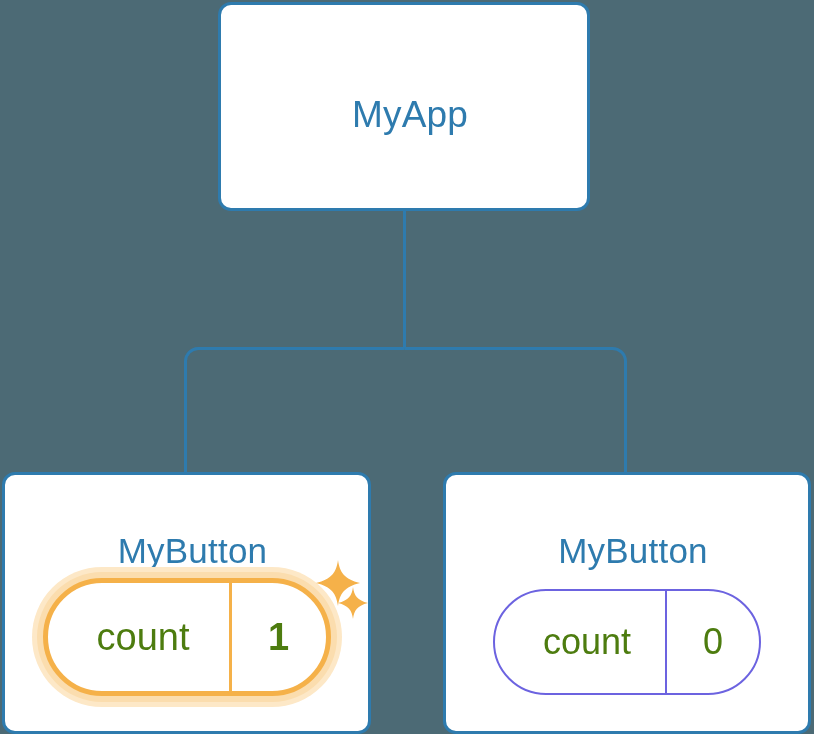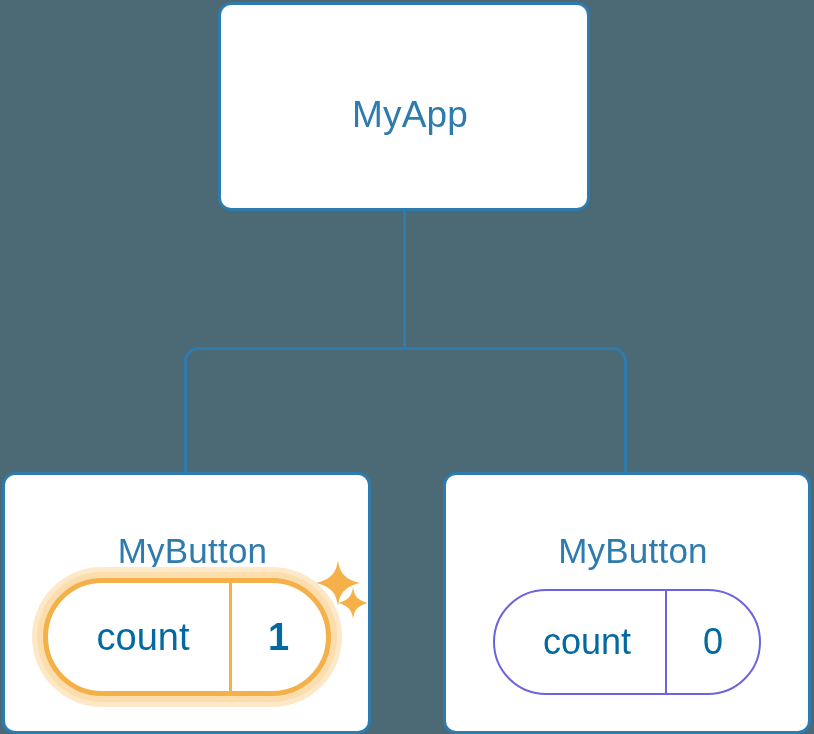--- a/index.html
+++ b/index.html
@@ -124,21 +124,21 @@
   .pill.highlight .pill-divider {
     width: 3px;
     background: #f5b149;
   }
 
   .pill-label,
   .pill-value {
     display: flex;
     align-items: center;
     justify-content: center;
-    color: #0369a1;
+    color: #4d7c0f;
     white-space: nowrap;
   }
   .pill-label {
     flex: 1 1 auto;
     font-size: 36px;
     font-weight: 400;
     padding-left: 14px;
   }
   .pill-value {
     flex: 0 0 92px;

